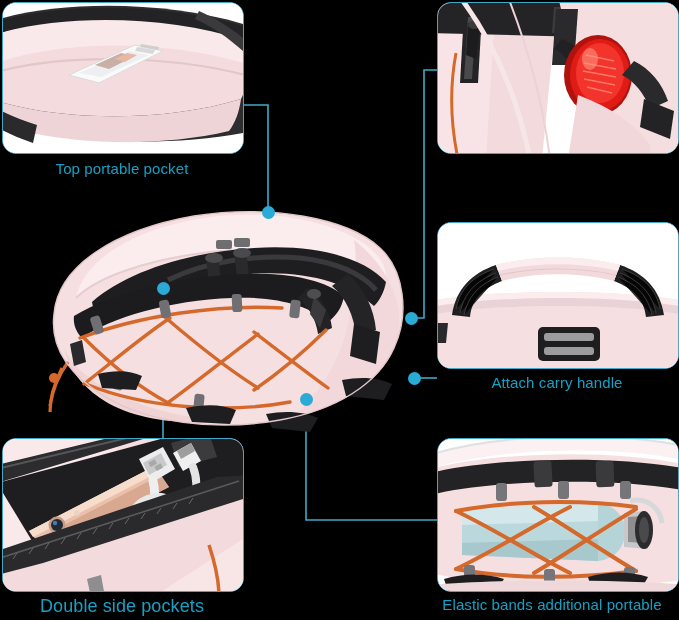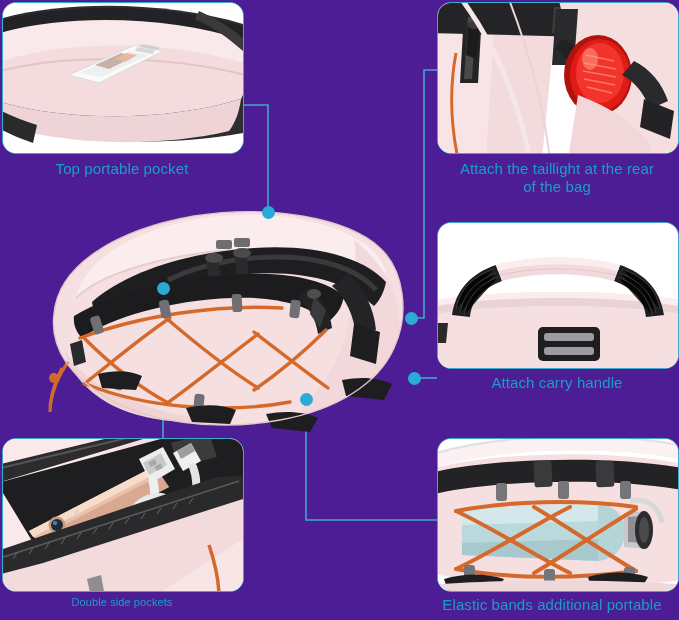--- a/index.html
+++ b/index.html
@@ -13,21 +13,21 @@
     height: 620px;
     position: relative;
     overflow: hidden;
     font-family: "Liberation Sans", sans-serif;
   }
   .stage {
     position: absolute;
     inset: 0;
     width: 679px;
     height: 620px;
-    background: #4c1d95;
+    background: #000000;
   }
 
   
   .connectors {
     position: absolute;
     left: 0; top: 0;
     width: 679px;
     height: 620px;
     z-index: 2;
     pointer-events: none;
@@ -182,22 +182,20 @@
           <ellipse cx="152" cy="56" rx="8" ry="11" fill="#FF9A86" opacity="0.55"></ellipse>
         </g>
 
         <path d="M196,58 C212,66 224,80 230,98 L212,106 C206,90 196,78 184,72 Z" fill="#2A2A2C"></path>
         <path d="M206,96 L236,108 L232,136 L202,124 Z" fill="#232325"></path>
 
         <path d="M140,92 C172,104 196,120 212,142 L212,156 L130,156 Z" fill="#F1D7D9"></path>
       </svg>
     </div>
   </div>
-  <div class="caption" style="left:437px; top:160px; width:240px; font-size:15px;">Attach the taillight at the rear
-of the bag</div>
 
   <div class="panel" style="left:437px; top:222px; width:240px; height:145px;">
     <div class="panel-art">
       <svg viewBox="0 0 240 145" width="240" height="145" preserveAspectRatio="xMidYMid slice">
         <rect x="0" y="0" width="240" height="145" fill="#ffffff"></rect>
 
         <path d="M-8,78 C60,66 180,66 248,78 L248,150 L-8,150 Z" fill="#F6DFE0"></path>
         <path d="M-8,78 C60,66 180,66 248,78 L248,92 C180,80 60,80 -8,92 Z" fill="#FBECED"></path>
 
         <path d="M-8,84 C60,72 180,72 248,84 L248,92 C180,80 60,80 -8,92 Z" fill="#E6CDCF" opacity="0.8"></path>
@@ -297,21 +295,21 @@
 
         <path d="M-6,136 L40,124 L246,58 L246,158 L-6,158 Z" fill="#F3DADC"></path>
         <path d="M150,158 L246,96 L246,158 Z" fill="#F8E5E6"></path>
 
         <path d="M206,106 C212,124 216,142 216,158" stroke="#D4692B" stroke-width="3.5" fill="none"></path>
 
         <path d="M84,140 L98,136 L102,158 L88,158 Z" fill="#8E8E90"></path>
       </svg>
     </div>
   </div>
-  <div class="caption" style="left:2px; top:596px; width:240px; font-size:11px;">Double side pockets</div>
+  <div class="caption" style="left:2px; top:596px; width:240px; font-size:18px;">Double side pockets</div>
 
   <div class="panel" style="left:437px; top:438px; width:240px; height:152px;">
     <div class="panel-art">
       <svg viewBox="0 0 240 152" width="240" height="152" preserveAspectRatio="xMidYMid slice">
         <rect x="0" y="0" width="240" height="152" fill="#ffffff"></rect>
 
         <path d="M-8,30 C60,12 180,10 250,26 L250,140 C180,152 60,150 -8,134 Z" fill="#F6DFE0"></path>
 
         <path d="M-8,16 C60,-6 180,-8 250,8 L250,22 C180,6 60,8 -8,30 Z" fill="#FBF1F2"></path>
         <path d="M-8,16 C60,-6 180,-8 250,8" stroke="#E0E0E2" stroke-width="2" fill="none"></path>

